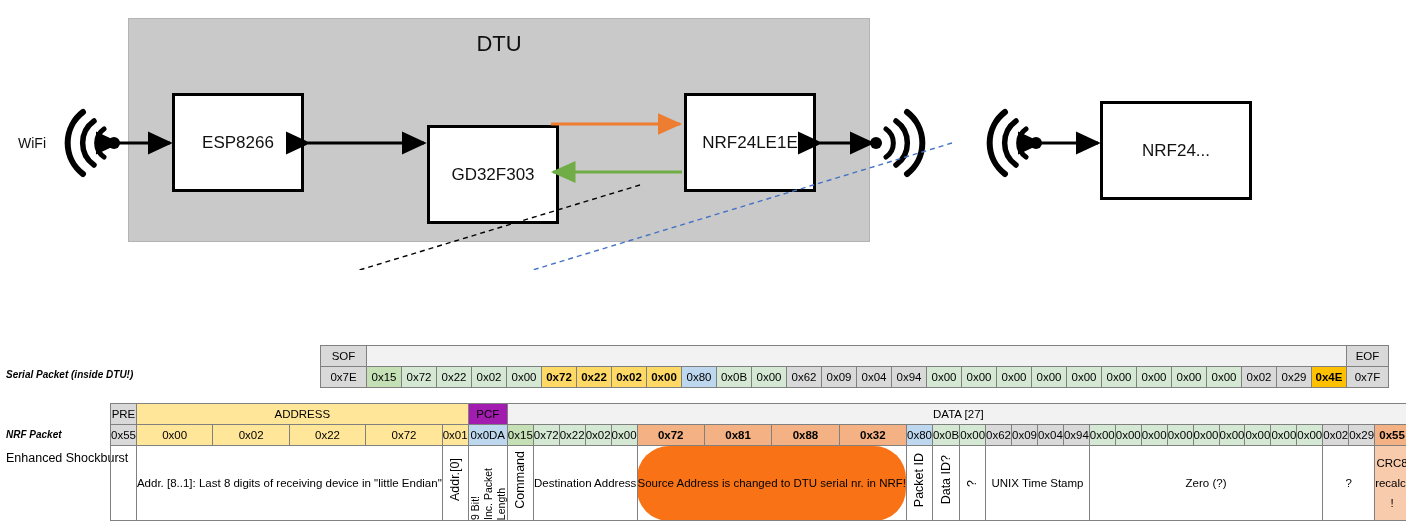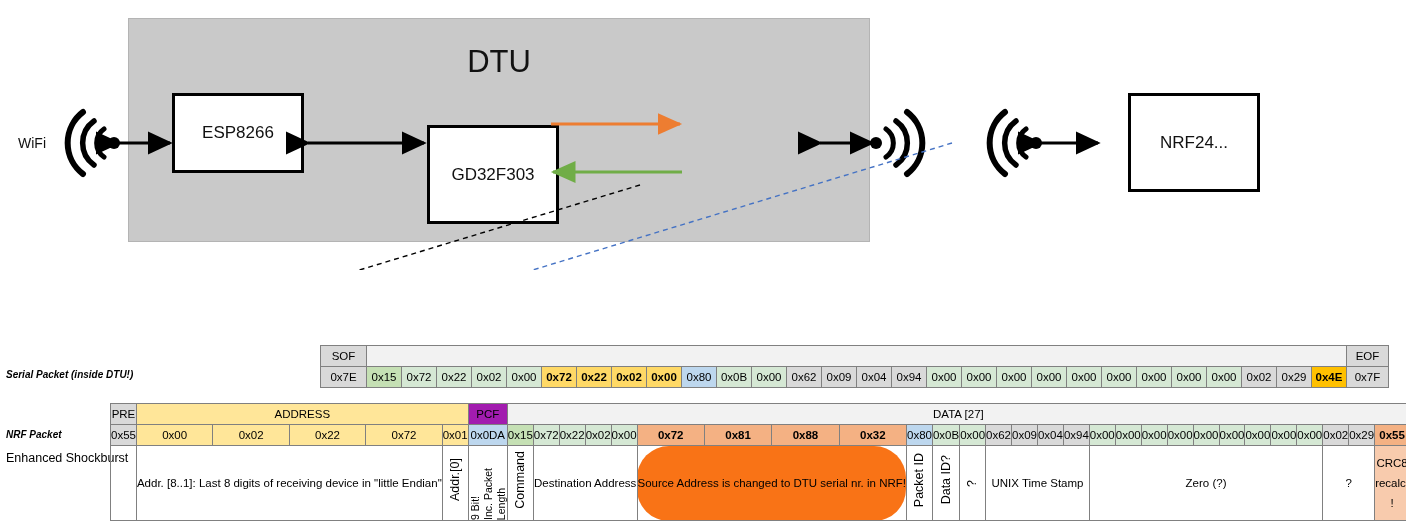--- a/index.html
+++ b/index.html
@@ -6,30 +6,30 @@
   body{width:1406px;height:523px;position:relative;overflow:hidden;
        font-family:"Liberation Sans","DejaVu Sans",sans-serif;color:#000;}
 
   
   #block-diagram{position:absolute;left:0;top:0;width:1406px;height:270px;}
 
   .enclosure{position:absolute;background:#c9c9c9;border:1px solid #b4b4b4;}
   #dtu-enclosure{left:128px;top:18px;width:740px;height:222px;}
   #inverter-enclosure{left:1057px;top:18px;width:290px;height:222px;}
 
-  .enclosure-title{position:absolute;left:0;right:0;top:28px;text-align:center;
-     font-size:31px;line-height:30px;color:#111;}
+  .enclosure-title{position:absolute;left:0;right:0;top:10px;text-align:center;
+     font-size:22px;line-height:30px;color:#111;}
 
   .chip{position:absolute;background:#fff;border:3px solid #000;
      display:flex;align-items:center;justify-content:center;
      font-size:17px;color:#111;box-sizing:border-box;}
-  #chip-esp8266{left:172px;top:93px;width:132px;height:80px;}
+  #chip-esp8266{left:172px;top:93px;width:132px;height:99px;}
   #chip-gd32f303{left:427px;top:93px;width:132px;height:99px;margin-top:32px;}
   #chip-nrf24le1e{left:684px;top:93px;width:132px;height:99px;}
-  #chip-nrf24{left:1100px;top:93px;width:132px;height:99px;margin-left:28px;}
+  #chip-nrf24{left:1100px;top:101px;width:152px;height:99px;}
 
   .wifi-label{position:absolute;font-size:14px;color:#111;}
   #wifi-label{left:18px;top:135px;}
 
   
   #packets{position:absolute;left:0;top:340px;width:1406px;height:183px;}
 
   .rowlabel{position:absolute;font-size:12.5px;color:#000;}
   .rowlabel.bi{font-weight:bold;font-style:italic;font-size:10px;}
 
@@ -71,20 +71,23 @@
 
   <div class="enclosure" id="dtu-enclosure">
     <div class="enclosure-title">DTU</div>
   </div>
   <div class="chip" id="chip-esp8266">
     <span>ESP8266</span>
   </div>
   <div class="chip" id="chip-gd32f303">
     <span>GD32F303</span>
   </div>
+  <div class="chip" id="chip-nrf24le1e">
+    <span>NRF24LE1E</span>
+  </div>
 
   <div class="chip" id="chip-nrf24">
     <span>NRF24...</span>
   </div>
 
   <div class="wifi-label" id="wifi-label">WiFi</div>
 
   <svg width="1406" height="270" style="position:absolute;left:0;top:0;pointer-events:none;">
     <defs>
       <marker id="ah-black" markerWidth="9" markerHeight="9" refX="7.5" refY="4.5" orient="auto">

